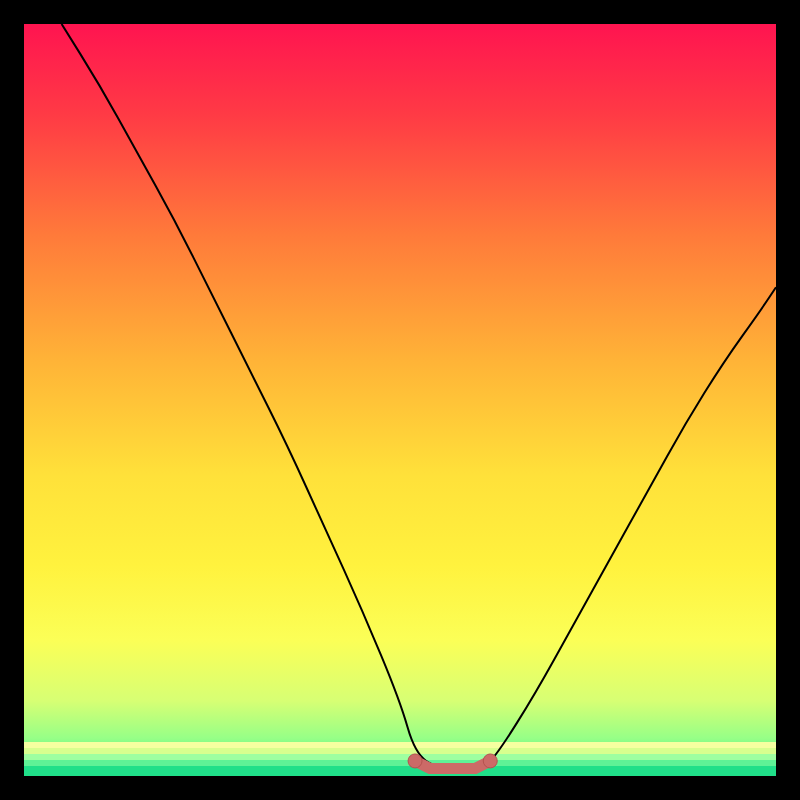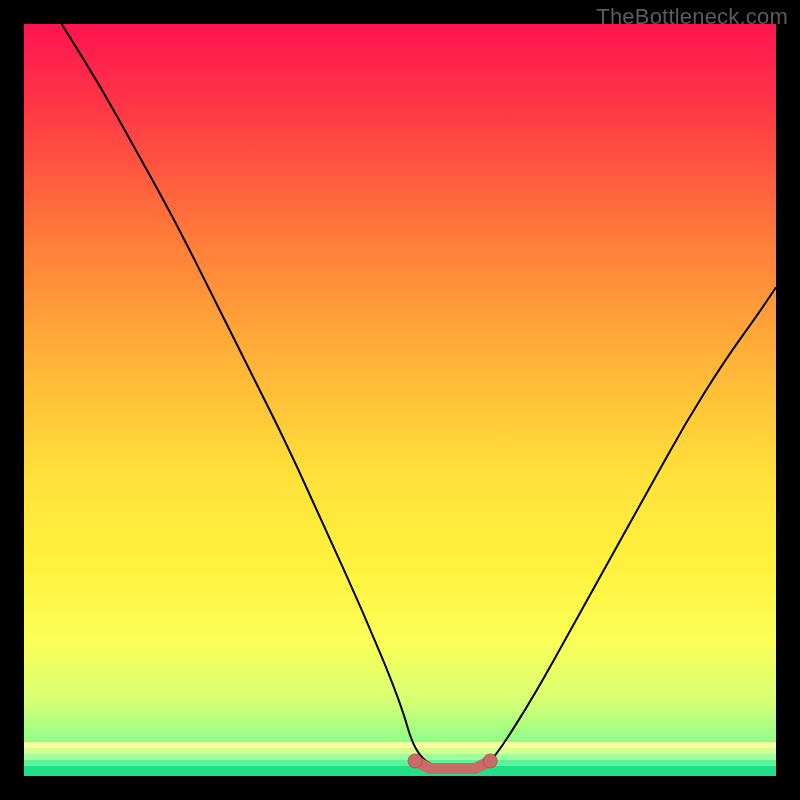--- a/index.html
+++ b/index.html
@@ -30,21 +30,20 @@
     z-index: 5;
     user-select: none;
   }
   svg { display: block; }
 </style>
 </head>
 <body>
 
 <div class="frame">
 
-  <div class="watermark">TheBottleneck.com</div>
 
   <div class="plot-area">
     <svg id="plot-svg" width="752" height="752" viewBox="0 0 752 752" preserveAspectRatio="none">
       <defs>
         <linearGradient id="bg-grad" x1="0" y1="0" x2="0" y2="1">
             <stop offset="0%" stop-color="#ff1450"></stop>
             <stop offset="12%" stop-color="#ff3a45"></stop>
             <stop offset="28%" stop-color="#ff7a3a"></stop>
             <stop offset="45%" stop-color="#ffb437"></stop>
             <stop offset="60%" stop-color="#ffe13a"></stop>

